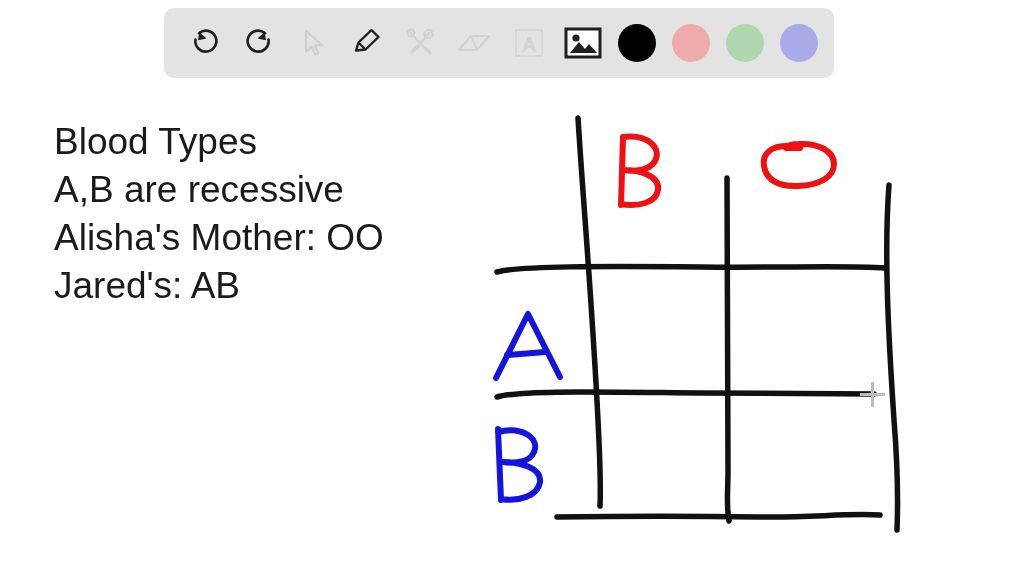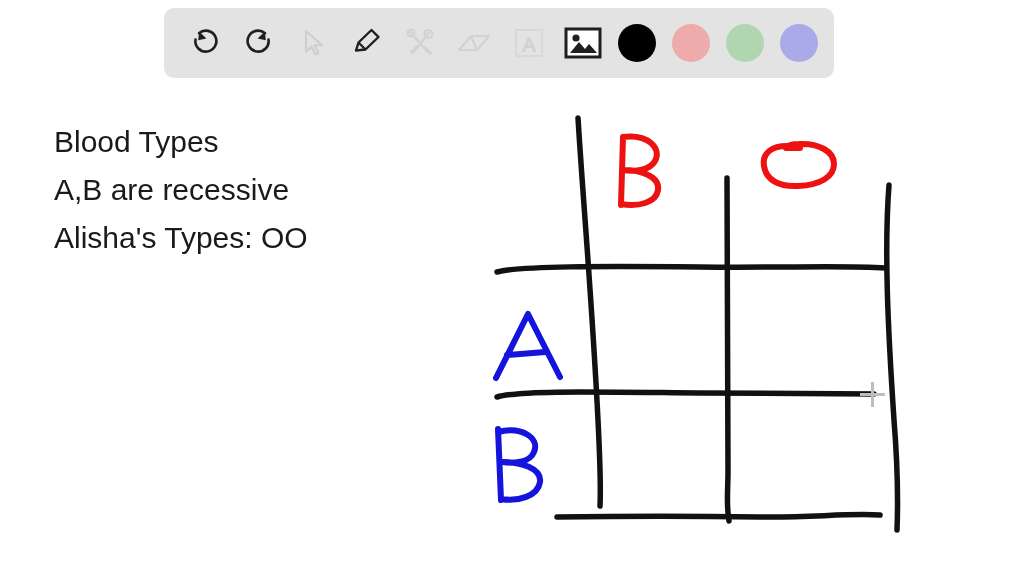--- a/index.html
+++ b/index.html
@@ -56,21 +56,21 @@
   }
 
   
   #notes {
     position: absolute;
     left: 54px;
     top: 118px;
     width: 420px;
   }
   #notes .line {
-    font-size: 30px;
+    font-size: 37px;
     line-height: 48px;
     color: #1a1a1a;
     white-space: nowrap;
     font-family: "Liberation Sans", sans-serif;
   }
 
   
   #drawing {
     position: absolute;
     left: 0;
@@ -186,21 +186,22 @@
     <i style="background:#b0d6af"></i>
   </div>
   <div class="swatch" title="Purple">
     <i style="background:#aaaae9"></i>
   </div>
 </div>
 
 <div id="notes">
   <div class="line">Blood Types</div>
   <div class="line">A,B are recessive</div>
-  <div class="line">Alisha's Types: OO</div>
+  <div class="line">Alisha's Mother: OO</div>
+  <div class="line">Jared's: AB</div>
 </div>
 
 <svg id="drawing" viewBox="0 0 1024 576" xmlns="http://www.w3.org/2000/svg">
 
   <path d="M578 118 C 583 200, 592 300, 598 420 C 600 460, 601 485, 600 506" fill="none" stroke="#111111" stroke-width="5.5" stroke-linecap="round"></path>
 
   <path d="M727 178 C 728 260, 728 360, 728 470 C 728 492, 726 504, 729 521" fill="none" stroke="#111111" stroke-width="5.5" stroke-linecap="round"></path>
 
   <path d="M889 185 C 884 250, 888 330, 894 420 C 898 470, 898 505, 897 530" fill="none" stroke="#111111" stroke-width="5.5" stroke-linecap="round"></path>
 

